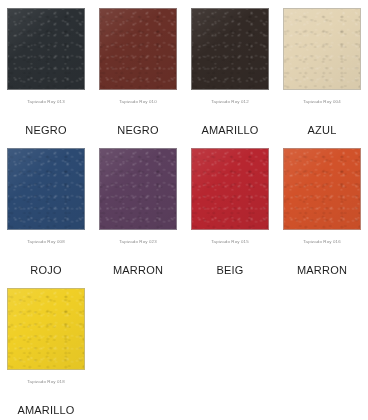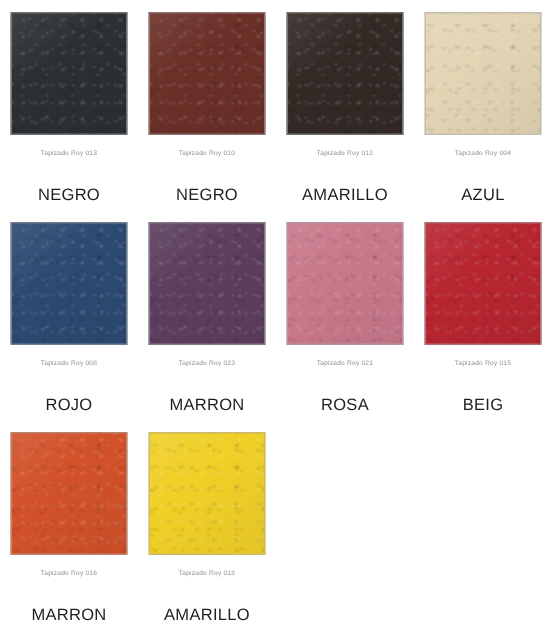--- a/index.html
+++ b/index.html
@@ -122,25 +122,20 @@
       <div class="swatch-chip" style="background-color: rgb(44, 74, 114);"></div>
       <div class="swatch-code">Tapizado Roy 008</div>
       <div class="swatch-name">ROJO</div>
     </div>
     <div class="swatch-cell">
       <div class="swatch-chip" style="background-color: rgb(92, 63, 94);"></div>
       <div class="swatch-code">Tapizado Roy 023</div>
       <div class="swatch-name">MARRON</div>
     </div>
     <div class="swatch-cell">
-      <div class="swatch-chip" style="background-color: rgb(200, 120, 139);"></div>
-      <div class="swatch-code">Tapizado Roy 021</div>
-      <div class="swatch-name">ROSA</div>
-    </div>
-    <div class="swatch-cell">
       <div class="swatch-chip" style="background-color: rgb(184, 38, 48);"></div>
       <div class="swatch-code">Tapizado Roy 015</div>
       <div class="swatch-name">BEIG</div>
     </div>
     <div class="swatch-cell">
       <div class="swatch-chip" style="background-color: rgb(210, 82, 42);"></div>
       <div class="swatch-code">Tapizado Roy 016</div>
       <div class="swatch-name">MARRON</div>
     </div>
     <div class="swatch-cell">

